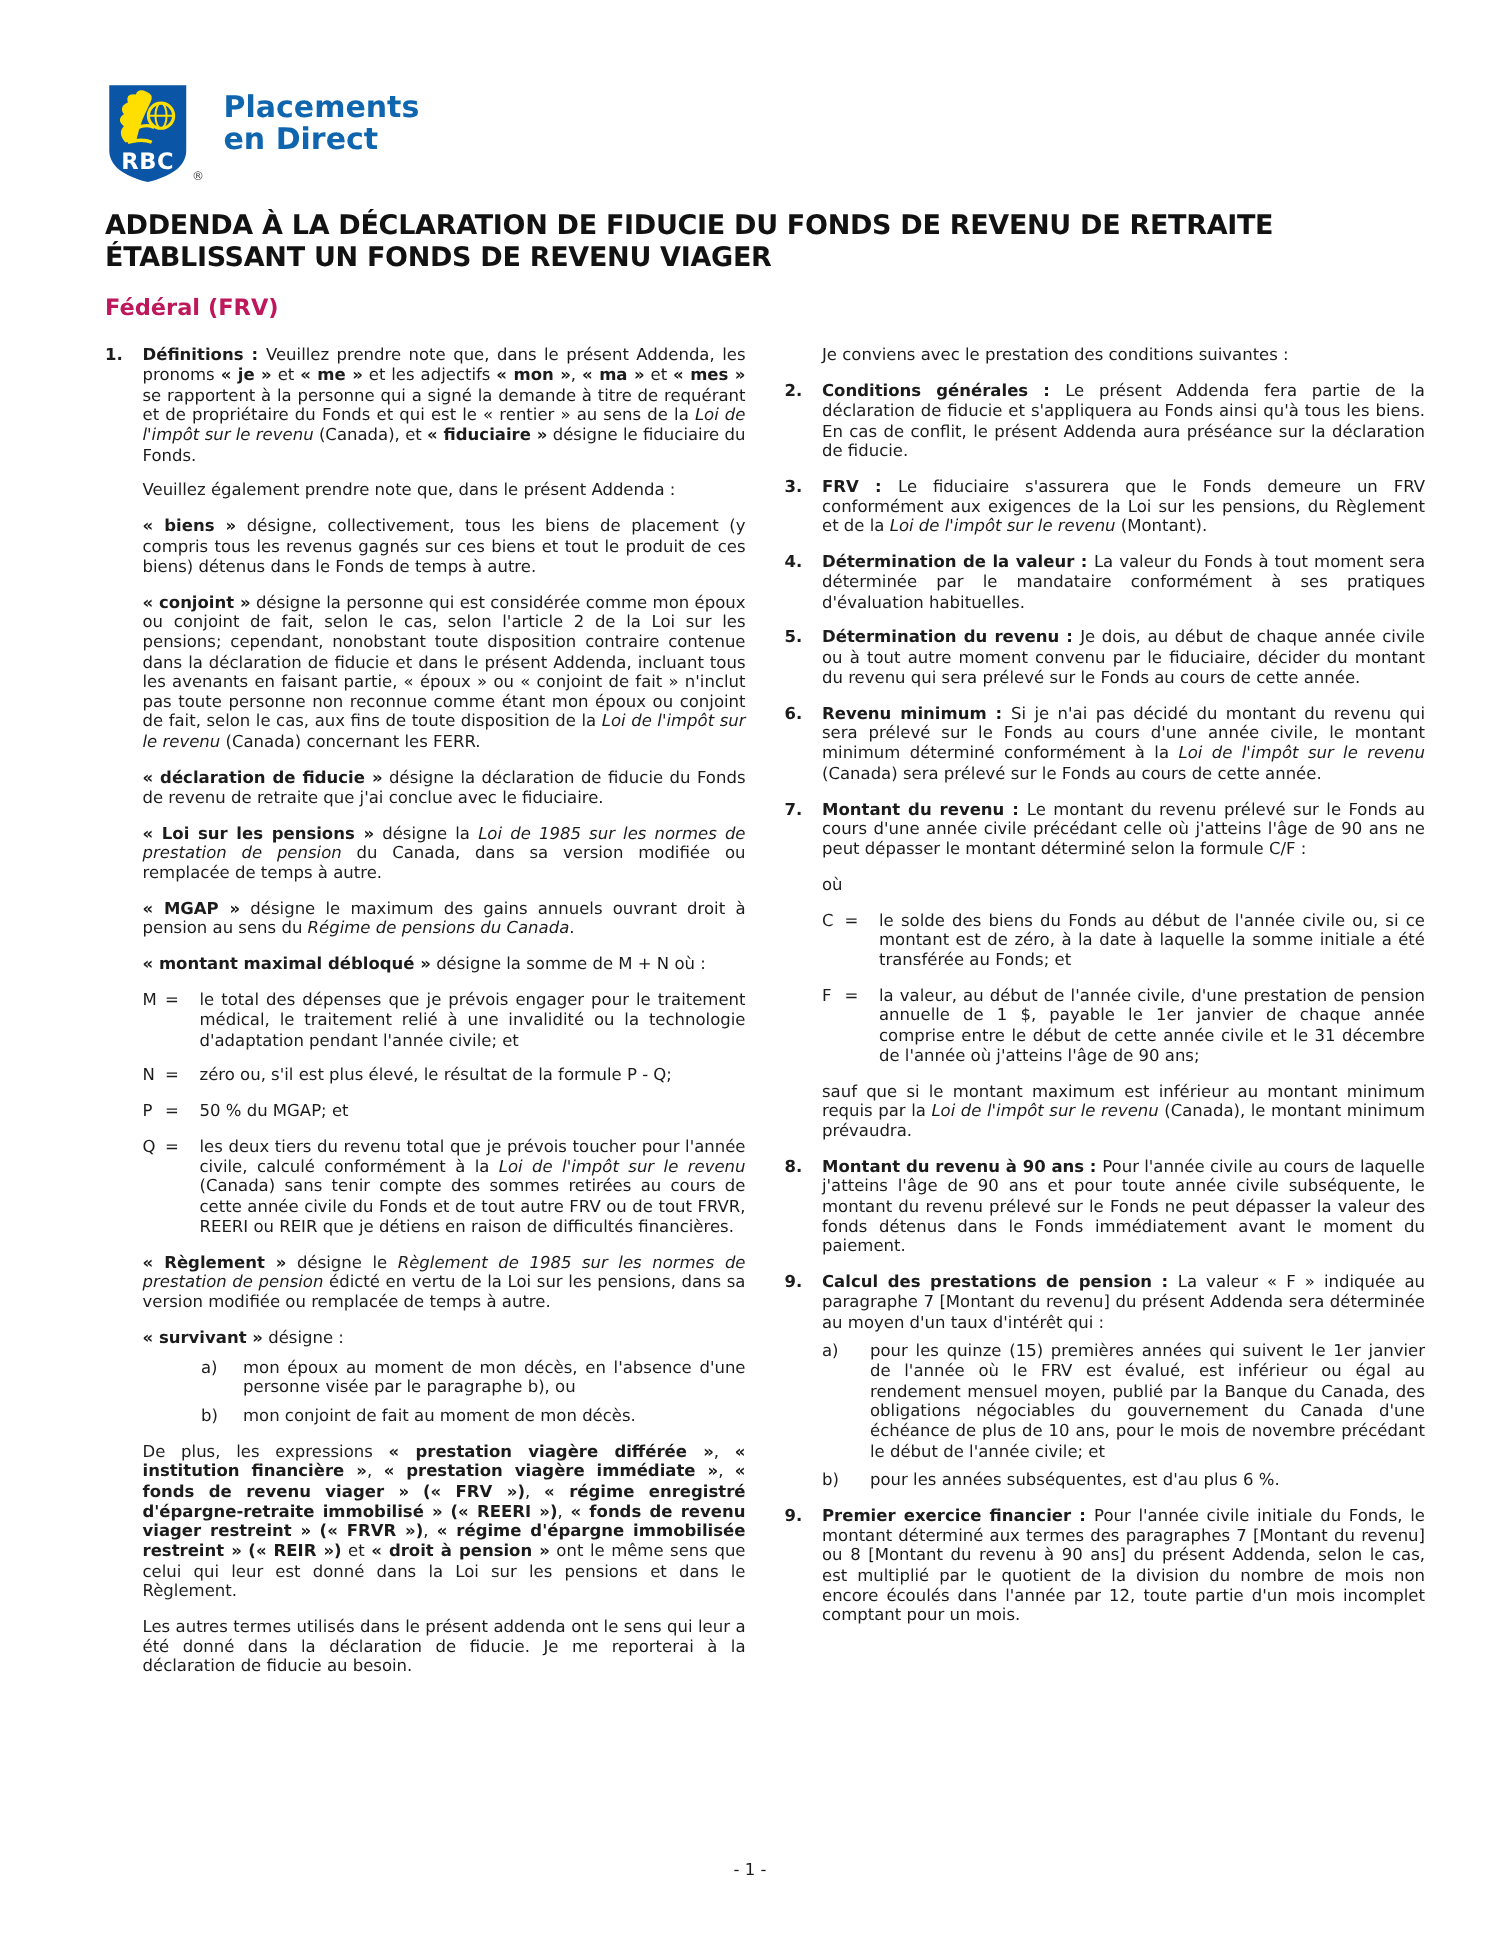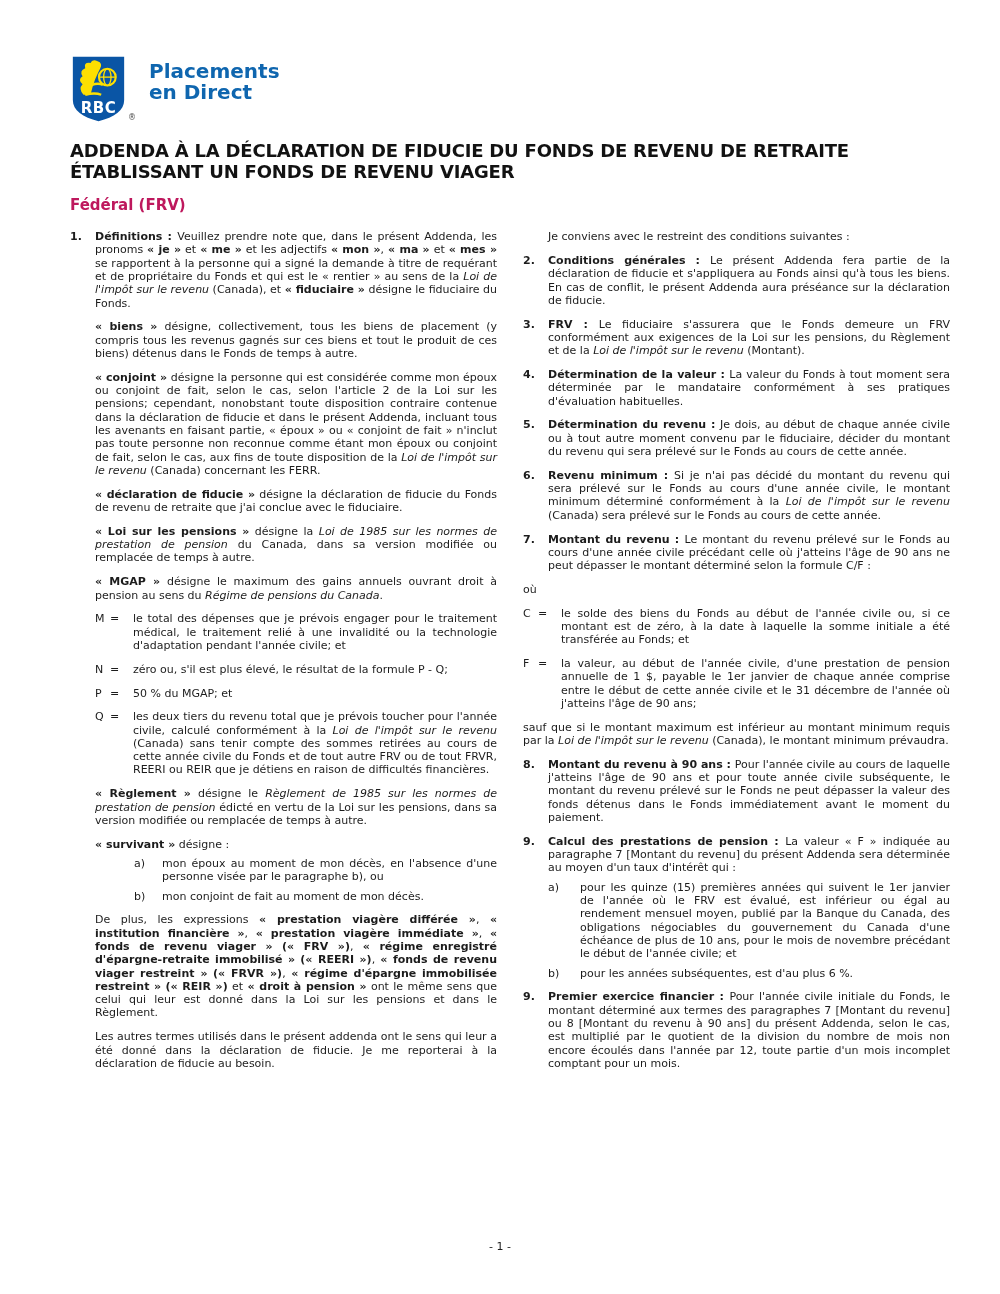--- a/index.html
+++ b/index.html
@@ -27,21 +27,21 @@
   .reg{font-size:8px;color:#4a4a4a;align-self:flex-end;margin:0 0 2px 1px;}
   .brand-name{font-weight:bold;font-size:20px;line-height:21px;color:var(--brand-text-blue);padding:6px 0 0 13px;}
   .title{font-size:18px;line-height:20.6px;font-weight:bold;letter-spacing:-0.2px;margin:17px 0 0 0;color:#121212;}
   .subtitle{font-size:15px;font-weight:bold;margin:14px 0 0 0;color:#be185d;}
   
   .columns{display:flex;gap:26px;padding:16px 50px 0 70px;font-size:11px;line-height:13.3px;}
   .col{width:427px;flex:none;}
   .block{display:flex;margin-top:10.5px;}
   .block:first-child{margin-top:0;}
   .block.sub,.block.sub_indent{margin-top:6px;}
-  .block.gap-lg{flex-direction:column;}
+  .block.gap-lg{}
   .gutter{width:25px;flex:none;font-weight:bold;}
   .body{flex:1;text-align:justify;}
   .body .b{font-weight:bold;}
   .body .i{font-style:italic;}
   .formula-body{display:flex;}
   .f-label{width:15px;flex:none;}
   .f-eq{width:23px;flex:none;}
   .f-text{flex:1;text-align:justify;}
   .sub-body{display:flex;}
   .sub-body .s-label{width:32px;flex:none;}
@@ -81,37 +81,45 @@
   </header>
 
   <main class="columns">
     <div class="col">
         <div class="block numbered">
           <div class="gutter">1.</div>
           <div class="body"><span class="b">Définitions : </span><span>Veuillez prendre note que, dans le présent Addenda, les pronoms </span><span class="b">« je »</span><span> et </span><span class="b">« me »</span><span> et les adjectifs </span><span class="b">« mon »</span><span>, </span><span class="b">« ma »</span><span> et </span><span class="b">« mes »</span><span> se rapportent à la personne qui a signé la demande à titre de requérant et de propriétaire du Fonds et qui est le « rentier » au sens de la </span><span class="i">Loi de l'impôt sur le revenu</span><span> (Canada), et </span><span class="b">« fiduciaire »</span><span> désigne le fiduciaire du Fonds.</span></div>
         </div>
         <div class="block para">
           <div class="gutter"></div>
+          <div class="body"><span>Veuillez également prendre note que, dans le présent Addenda :</span></div>
+        </div>
+        <div class="block para">
+          <div class="gutter"></div>
           <div class="body"><span class="b">« biens »</span><span> désigne, collectivement, tous les biens de placement (y compris tous les revenus gagnés sur ces biens et tout le produit de ces biens) détenus dans le Fonds de temps à autre.</span></div>
         </div>
         <div class="block para">
           <div class="gutter"></div>
           <div class="body"><span class="b">« conjoint »</span><span> désigne la personne qui est considérée comme mon époux ou conjoint de fait, selon le cas, selon l'article 2 de la Loi sur les pensions; cependant, nonobstant toute disposition contraire contenue dans la déclaration de fiducie et dans le présent Addenda, incluant tous les avenants en faisant partie, « époux » ou « conjoint de fait » n'inclut pas toute personne non reconnue comme étant mon époux ou conjoint de fait, selon le cas, aux fins de toute disposition de la </span><span class="i">Loi de l'impôt sur le revenu</span><span> (Canada) concernant les FERR.</span></div>
         </div>
         <div class="block para">
           <div class="gutter"></div>
           <div class="body"><span class="b">« déclaration de fiducie »</span><span> désigne la déclaration de fiducie du Fonds de revenu de retraite que j'ai conclue avec le fiduciaire.</span></div>
         </div>
         <div class="block para">
           <div class="gutter"></div>
           <div class="body"><span class="b">« Loi sur les pensions »</span><span> désigne la </span><span class="i">Loi de 1985 sur les normes de prestation de pension</span><span> du Canada, dans sa version modifiée ou remplacée de temps à autre.</span></div>
         </div>
         <div class="block para">
           <div class="gutter"></div>
           <div class="body"><span class="b">« MGAP »</span><span> désigne le maximum des gains annuels ouvrant droit à pension au sens du </span><span class="i">Régime de pensions du Canada</span><span>.</span></div>
+        </div>
+        <div class="block para">
+          <div class="gutter"></div>
+          <div class="body"><span class="b">« montant maximal débloqué »</span><span> désigne la somme de M + N où :</span></div>
         </div>
         <div class="block formula">
           <div class="gutter"></div>
           <div class="body formula-body">
             <span class="f-label">M</span>
             <span class="f-eq">=</span>
             <div class="f-text"><span>le total des dépenses que je prévois engager pour le traitement médical, le traitement relié à une invalidité ou la technologie d'adaptation pendant l'année civile; et</span></div>
           </div>
         </div>
         <div class="block formula">
@@ -165,21 +173,21 @@
           <div class="body"><span>De plus, les expressions </span><span class="b">« prestation viagère différée »</span><span>, </span><span class="b">« institution financière »</span><span>, </span><span class="b">« prestation viagère immédiate »</span><span>, </span><span class="b">« fonds de revenu viager »</span><span> </span><span class="b">(« FRV »)</span><span>, </span><span class="b">« régime enregistré d'épargne-retraite immobilisé »</span><span> </span><span class="b">(« REERI »)</span><span>, </span><span class="b">« fonds de revenu viager restreint »</span><span> </span><span class="b">(« FRVR »)</span><span>, </span><span class="b">« régime d'épargne immobilisée restreint »</span><span> </span><span class="b">(« REIR »)</span><span> et </span><span class="b">« droit à pension »</span><span> ont le même sens que celui qui leur est donné dans la Loi sur les pensions et dans le Règlement.</span></div>
         </div>
         <div class="block para">
           <div class="gutter"></div>
           <div class="body"><span>Les autres termes utilisés dans le présent addenda ont le sens qui leur a été donné dans la déclaration de fiducie. Je me reporterai à la déclaration de fiducie au besoin.</span></div>
         </div>
       </div>
     <div class="col">
         <div class="block para">
           <div class="gutter"></div>
-          <div class="body"><span>Je conviens avec le restreint des conditions suivantes :</span></div>
+          <div class="body"><span>Je conviens avec le prestation des conditions suivantes :</span></div>
         </div>
         <div class="block numbered">
           <div class="gutter">2.</div>
           <div class="body"><span class="b">Conditions générales : </span><span>Le présent Addenda fera partie de la déclaration de fiducie et s'appliquera au Fonds ainsi qu'à tous les biens. En cas de conflit, le présent Addenda aura préséance sur la déclaration de fiducie.</span></div>
         </div>
         <div class="block numbered">
           <div class="gutter">3.</div>
           <div class="body"><span class="b">FRV : </span><span>Le fiduciaire s'assurera que le Fonds demeure un FRV conformément aux exigences de la Loi sur les pensions, du Règlement et de la </span><span class="i">Loi de l'impôt sur le revenu</span><span> (Montant).</span></div>
         </div>
         <div class="block numbered">

